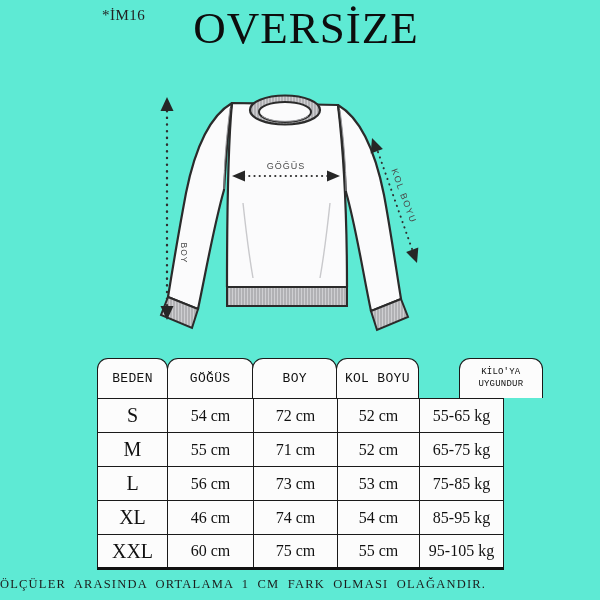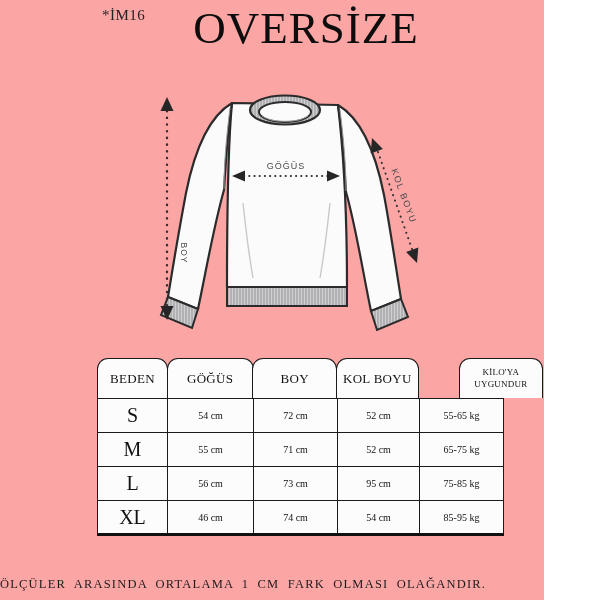--- a/index.html
+++ b/index.html
@@ -1,58 +1,58 @@
 <!DOCTYPE html>
 <html><head>
 <meta charset="utf-8">
 <style>
   html,body{margin:0;padding:0;}
   .canvas{
-    position:relative;width:544px;height:600px;
-    background:#fca5a5;overflow:hidden;
+    position:relative;width:600px;height:600px;
+    background:#5eead4;overflow:hidden;
     font-family:"Liberation Serif","DejaVu Serif",serif;color:#111;
   }
   .code{
     position:absolute;left:102px;top:7px;
     font-size:15px;letter-spacing:.5px;color:#222;
   }
   .title{
     position:absolute;left:16px;top:2px;width:580px;margin:0;
     text-align:center;font-size:45px;font-weight:400;
     letter-spacing:1px;color:#0d0d0d;
   }
   .diagram{position:absolute;left:140px;top:85px;width:300px;height:270px;}
   .diagram svg{display:block;}
   .diagram text{
     font-family:"Liberation Sans","DejaVu Sans",sans-serif;
     fill:#4a4a4a;
   }
 
   
   .size-table{position:absolute;left:97px;top:358px;width:406px;}
-  .thead{display:flex;height:40px;}
+  .thead{display:flex;height:40px;font-family:Liberation Mono, monospace;}
   .th{
     box-sizing:border-box;flex:0 0 auto;
     border:1.4px solid #1a1a1a;border-bottom:none;
     border-radius:11px 11px 0 0;
     display:flex;align-items:center;justify-content:center;
     text-align:center;font-size:13px;letter-spacing:.3px;
     background:#fcfcfc;
   }
   .th + .th{margin-left:-1.4px;}
   .th.small{font-size:9px;line-height:1.3;letter-spacing:.2px;padding:0 8px;margin-left:40px;}
   .tbl{
     width:406px;border-collapse:collapse;table-layout:fixed;
     border-top:1.4px solid #1a1a1a;border-bottom:3px solid #111;
   }
   .tbl td{
     box-sizing:border-box;height:34px;
     border:1.4px solid #1a1a1a;border-bottom-width:1.4px;
     text-align:center;vertical-align:middle;
-    font-size:10px;color:#111;background:#fcfcfc;
+    font-size:16px;color:#111;background:#fcfcfc;
   }
   .tbl td.size{font-size:20px;}
   .note{
     position:absolute;left:0;top:577px;width:584px;
     text-align:left;font-size:12.5px;letter-spacing:1.2px;
     word-spacing:4px;color:#1c1c1c;
   }
 </style>
 </head>
 <body>
@@ -158,28 +158,35 @@
         <td class="size">M</td>
         <td>55 cm</td>
         <td>71 cm</td>
         <td>52 cm</td>
         <td>65-75 kg</td>
       </tr>
       <tr>
         <td class="size">L</td>
         <td>56 cm</td>
         <td>73 cm</td>
-        <td>95 cm</td>
+        <td>53 cm</td>
         <td>75-85 kg</td>
       </tr>
       <tr>
         <td class="size">XL</td>
         <td>46 cm</td>
         <td>74 cm</td>
         <td>54 cm</td>
         <td>85-95 kg</td>
       </tr>
+      <tr>
+        <td class="size">XXL</td>
+        <td>60 cm</td>
+        <td>75 cm</td>
+        <td>55 cm</td>
+        <td>95-105 kg</td>
+      </tr>
     </tbody>
       </table>
   </div>
 
   <div class="note">ÖLÇÜLER ARASINDA ORTALAMA 1 CM FARK OLMASI OLAĞANDIR.</div>
 </div>
 
 </body></html>

